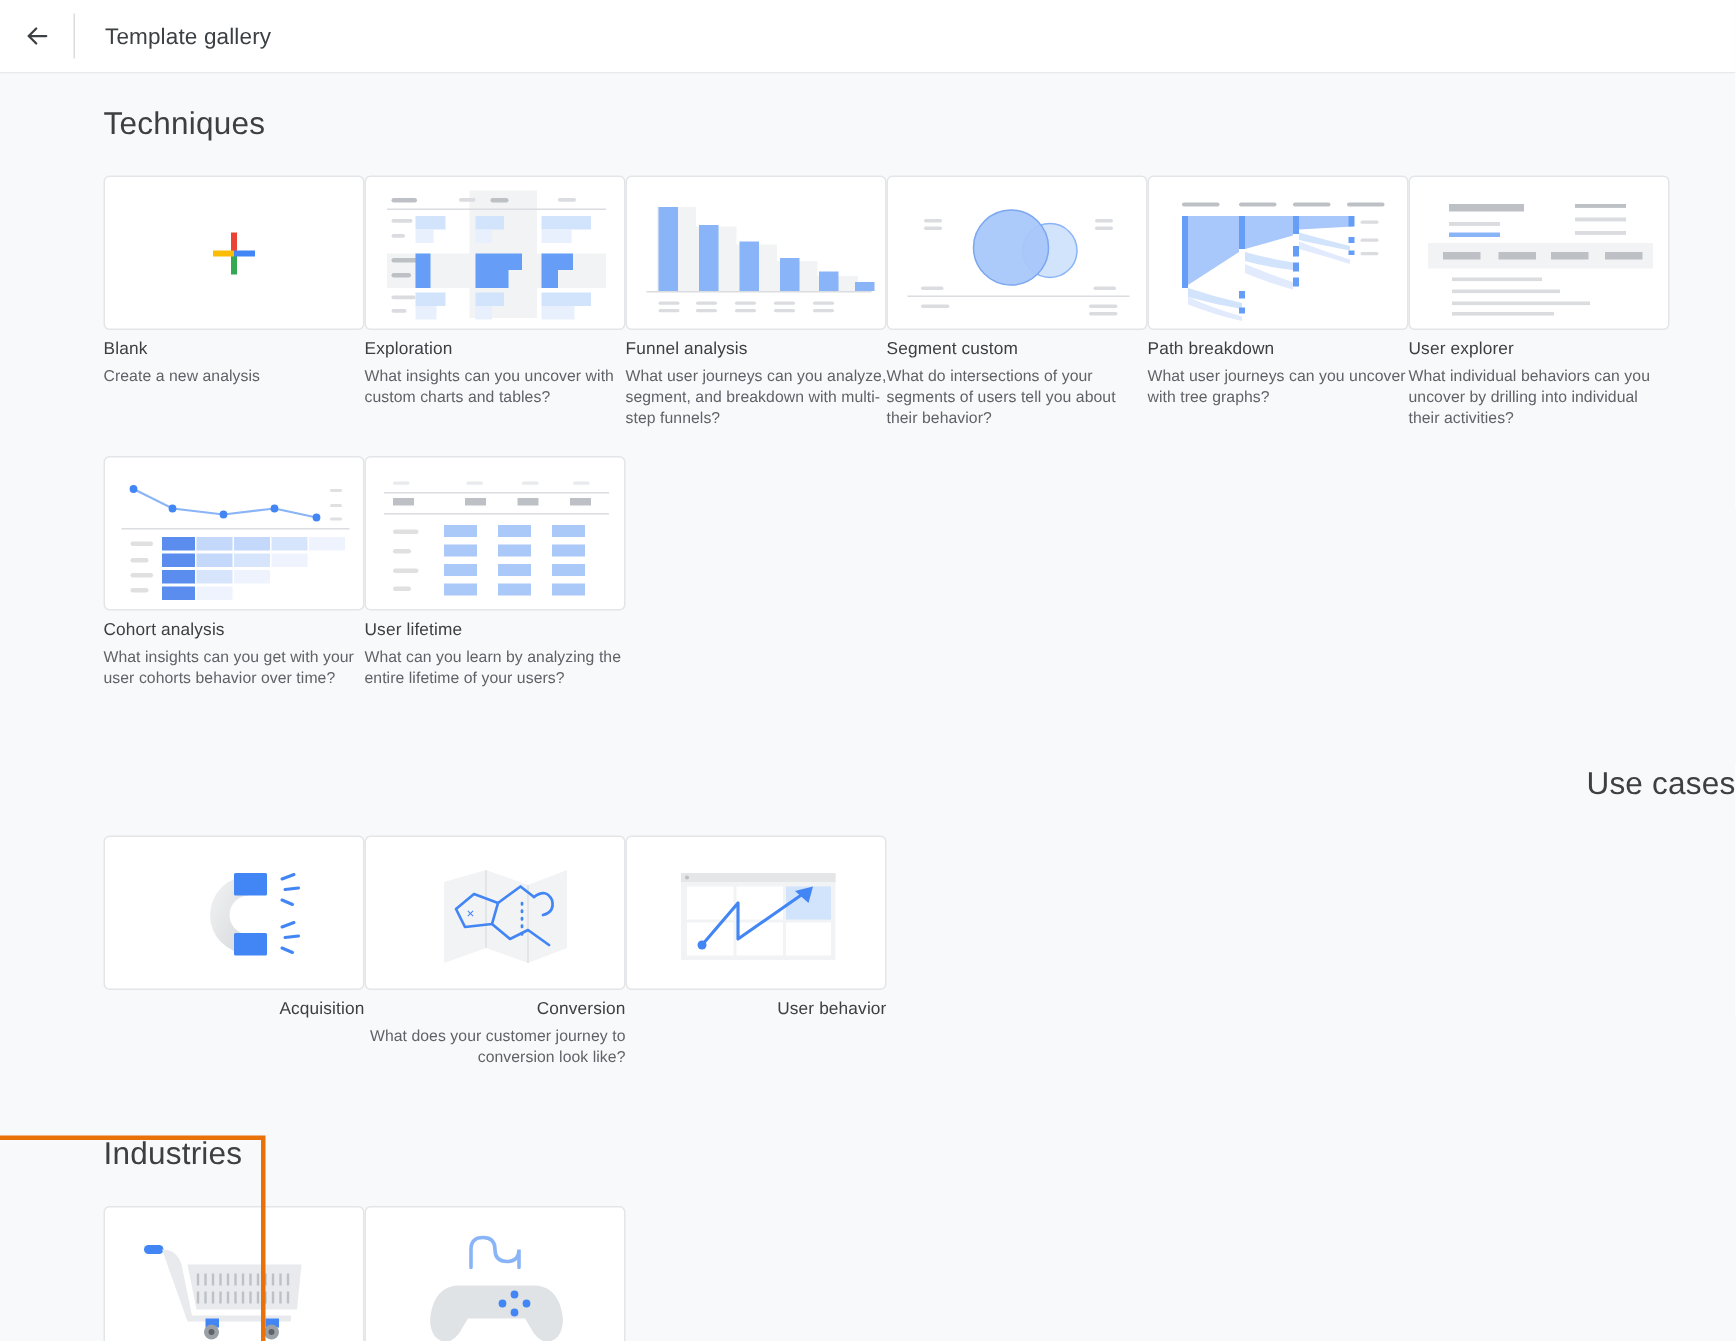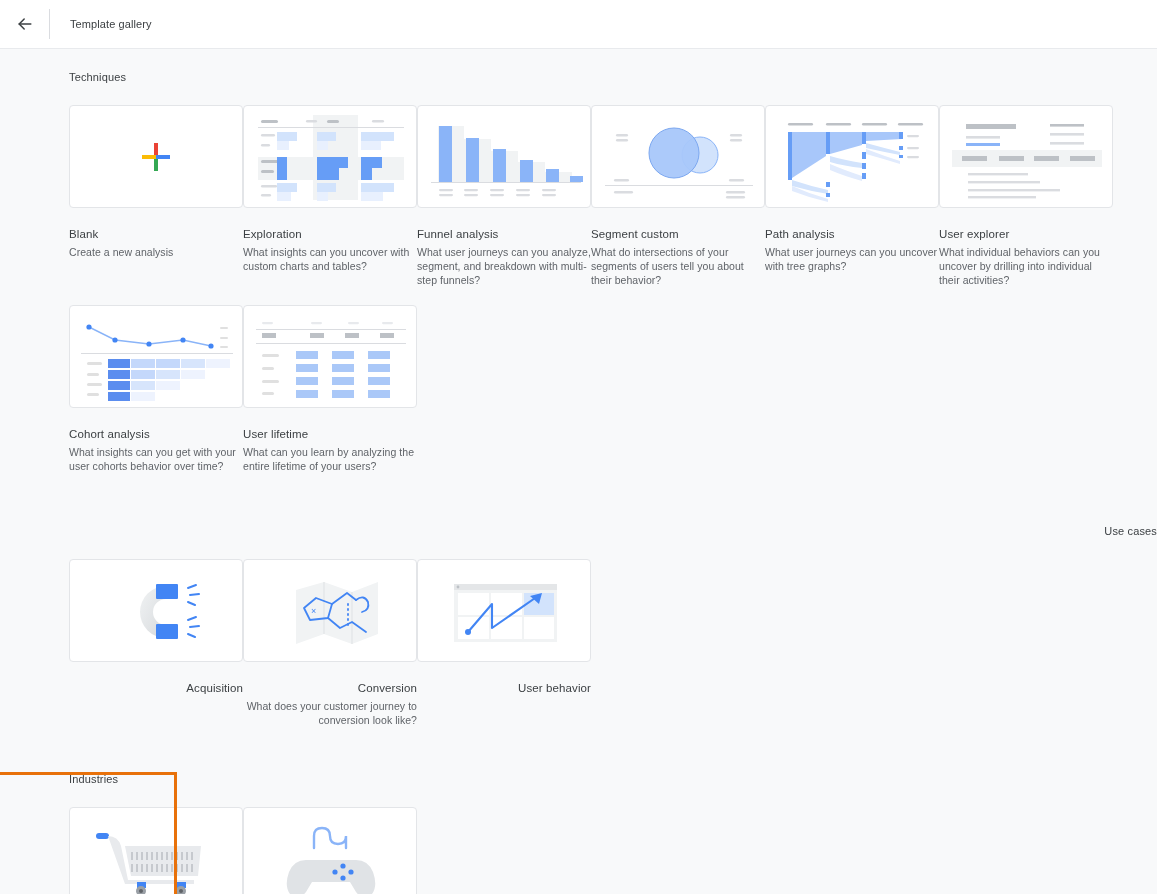--- a/index.html
+++ b/index.html
@@ -25,35 +25,35 @@
     display: flex; align-items: center; justify-content: center;
     border-radius: 50%;
     cursor: pointer;
     color: #3c4043;
   }
   .vdiv {
     width: 1px; height: 30px; background: #dadce0; margin-left: 2px;
   }
   .topbar-title {
     margin-left: 20px;
-    font-size: 11px;
+    font-size: 15px;
     color: #3c4043;
     letter-spacing: .1px;
   }
 
   
   .page {
     background: #f8f9fa;
     height: 845px;
     padding-top: 12px;
     overflow: hidden;
   }
   .section { padding-left: 69px; position: relative; }
   .section-title {
-    font-size: 11px;
+    font-size: 21px;
     color: #3c4043;
     letter-spacing: .15px;
     margin-bottom: 22px;
   }
   .section + .section { margin-top: 42px; }
 
   .grid {
     display: flex;
     flex-wrap: wrap;
   }
@@ -65,21 +65,21 @@
   .thumb {
     width: 174px; height: 103px;
     background: #ffffff;
     border: 1px solid #e3e5e8;
     border-radius: 4px;
     position: relative;
     overflow: hidden;
     cursor: pointer;
   }
   .card-title {
-    margin-top: 19px;
+    margin-top: 6px;
     font-size: 11.5px;
     color: #3c4043;
     letter-spacing: .1px;
     line-height: 15px;
   }
   .card-desc {
     margin-top: 3px;
     font-size: 10.5px;
     color: #5f6368;
     line-height: 14px;
@@ -251,21 +251,21 @@
             <rect x="96" y="57" width="4" height="6" fill="#669df6"></rect>
             <rect x="96" y="67" width="4" height="6" fill="#669df6"></rect>
             <rect x="133" y="26" width="4" height="7" fill="#669df6"></rect>
             <rect x="133" y="40" width="4" height="4" fill="#669df6"></rect>
             <rect x="133" y="49" width="4" height="3" fill="#669df6"></rect>
             <rect x="141" y="29" width="12" height="2.2" rx="1.1" fill="#dadce0"></rect>
             <rect x="141" y="41" width="12" height="2.2" rx="1.1" fill="#dadce0"></rect>
             <rect x="141" y="50" width="12" height="2.2" rx="1.1" fill="#dadce0"></rect>
           </svg>
         </div>
-        <div class="card-title">Path analysis</div>
+        <div class="card-title">Path breakdown</div>
         <div class="card-desc">What user journeys can you uncover with tree graphs?</div>
       </div>
 
       <div class="card">
         <div class="thumb">
           <svg width="174" height="103" viewBox="0 0 174 103">
             <rect x="26" y="18" width="50" height="5" fill="#bdc1c6"></rect>
             <rect x="26" y="30" width="34" height="2.6" fill="#dadce0"></rect>
             <rect x="26" y="37" width="34" height="3" fill="#8ab4f8"></rect>
             <rect x="110" y="18" width="34" height="2.6" fill="#bdc1c6"></rect>

